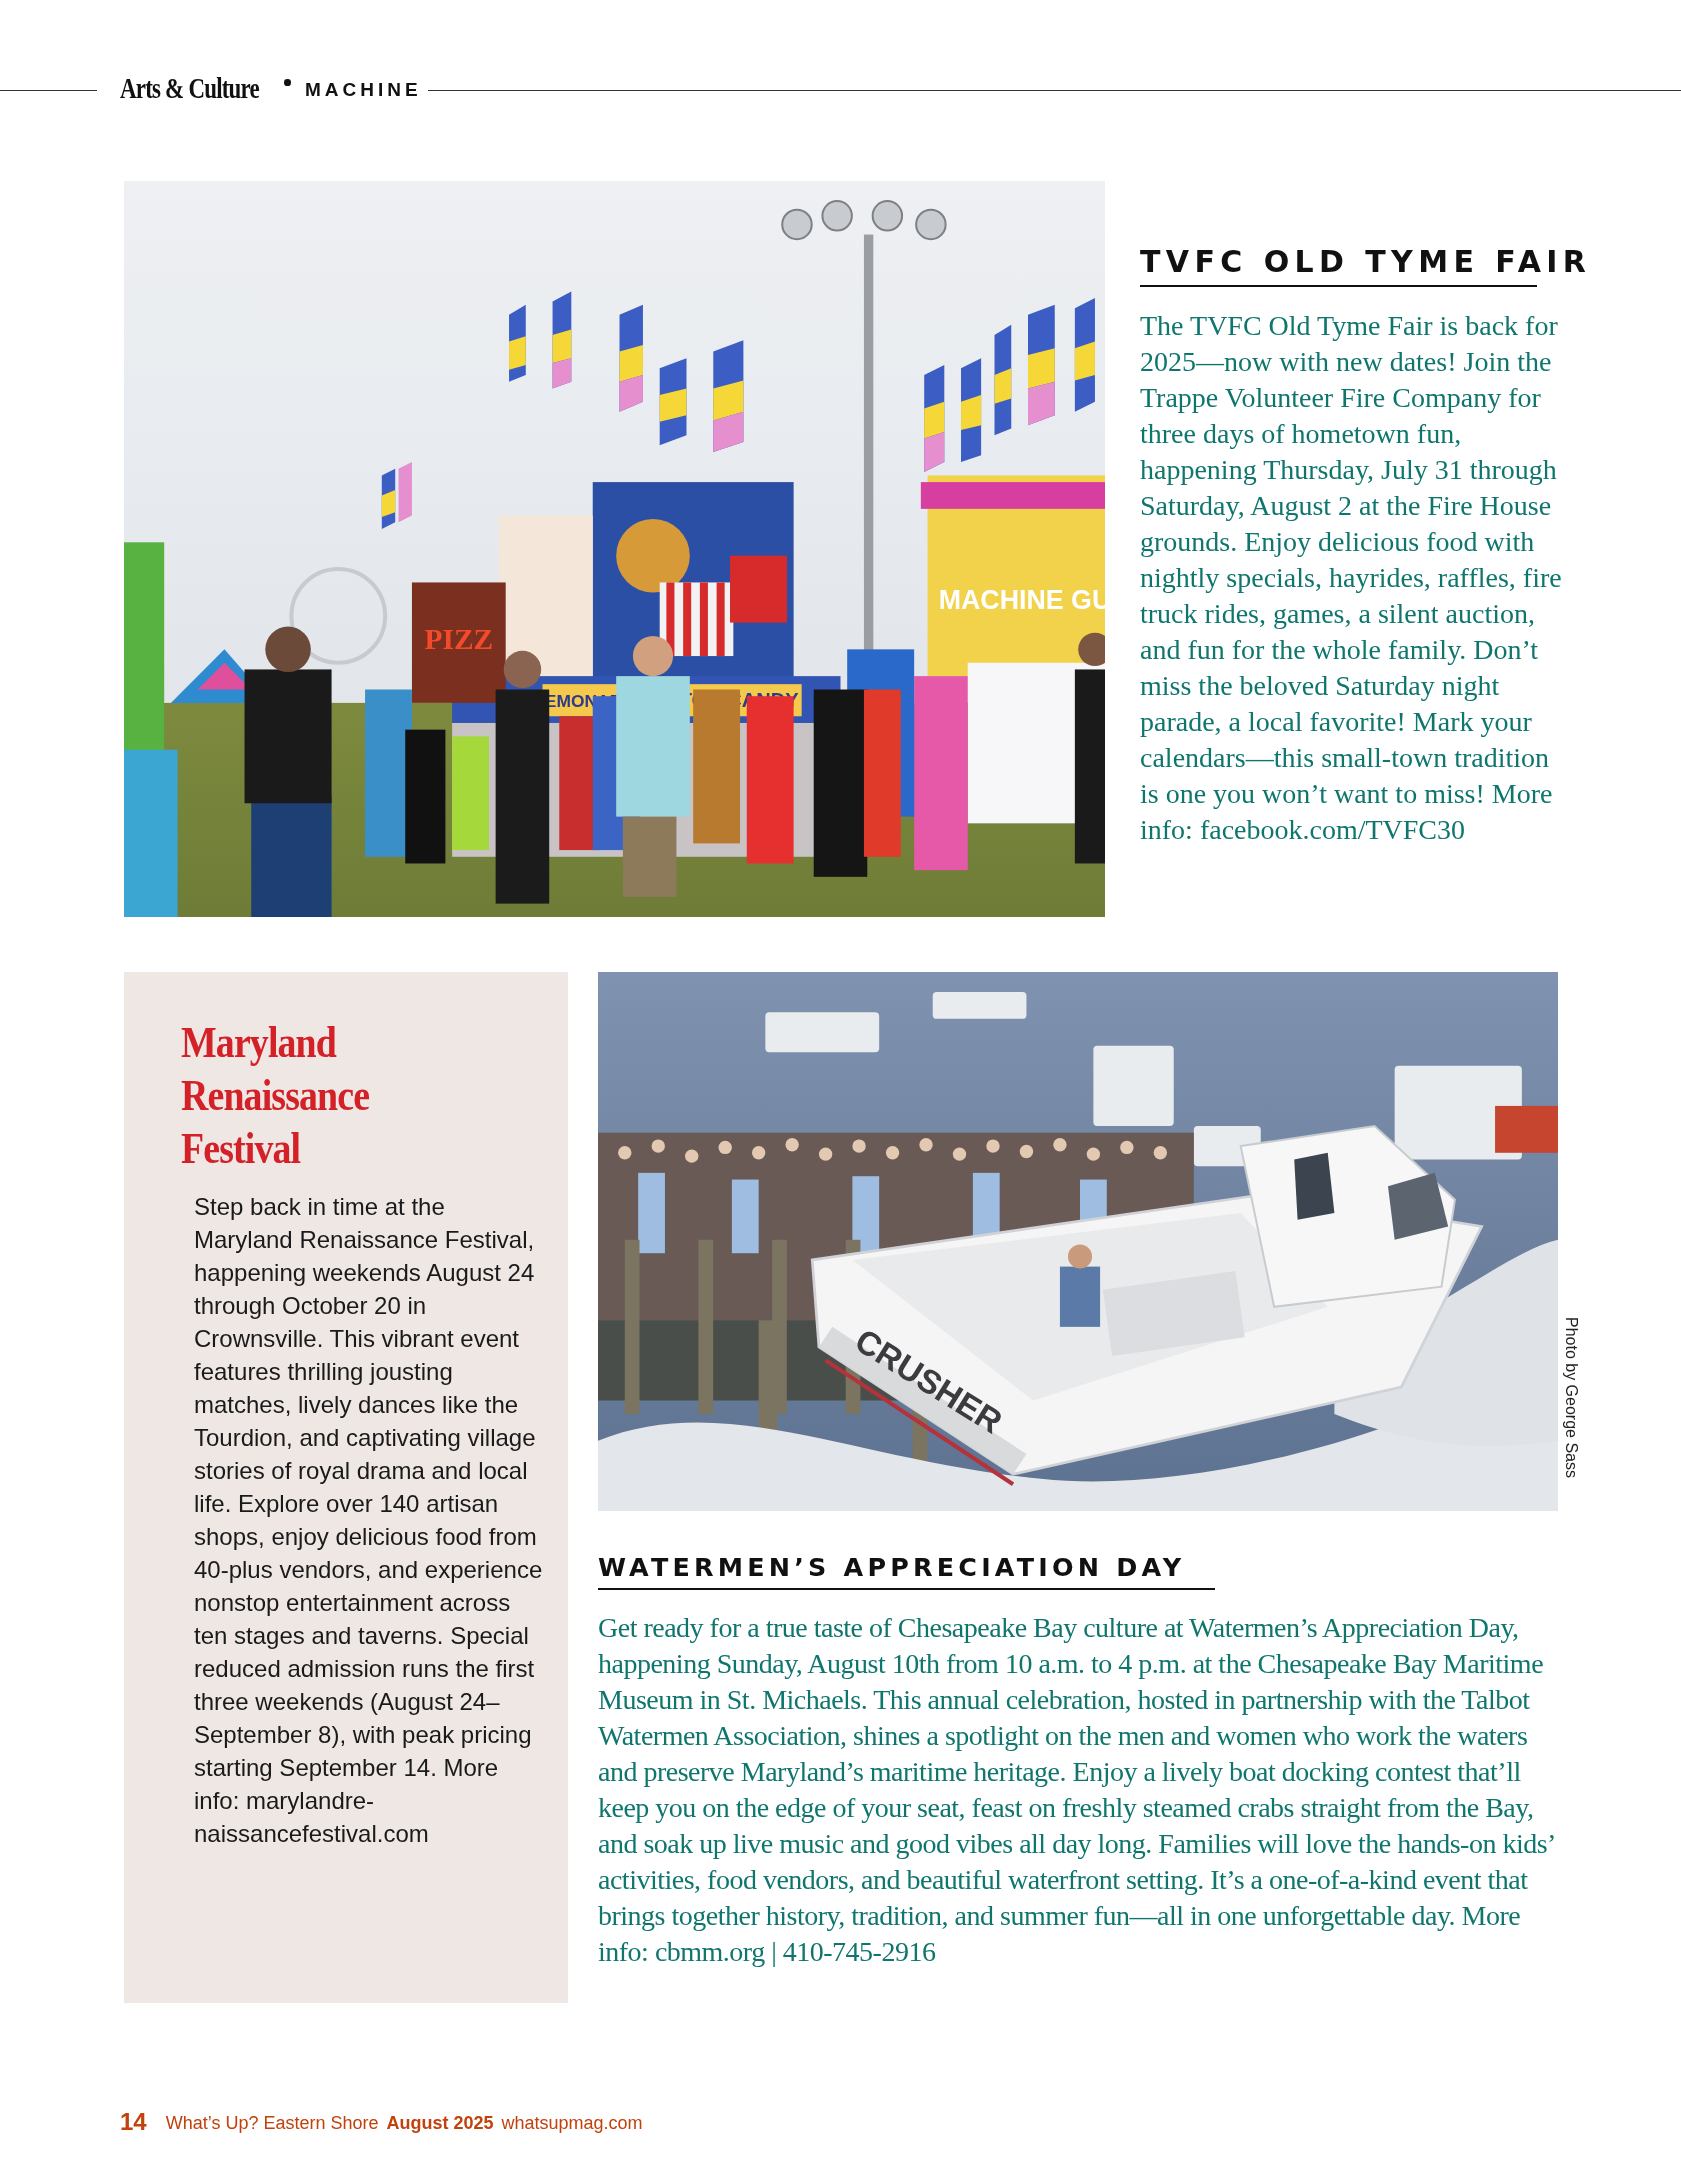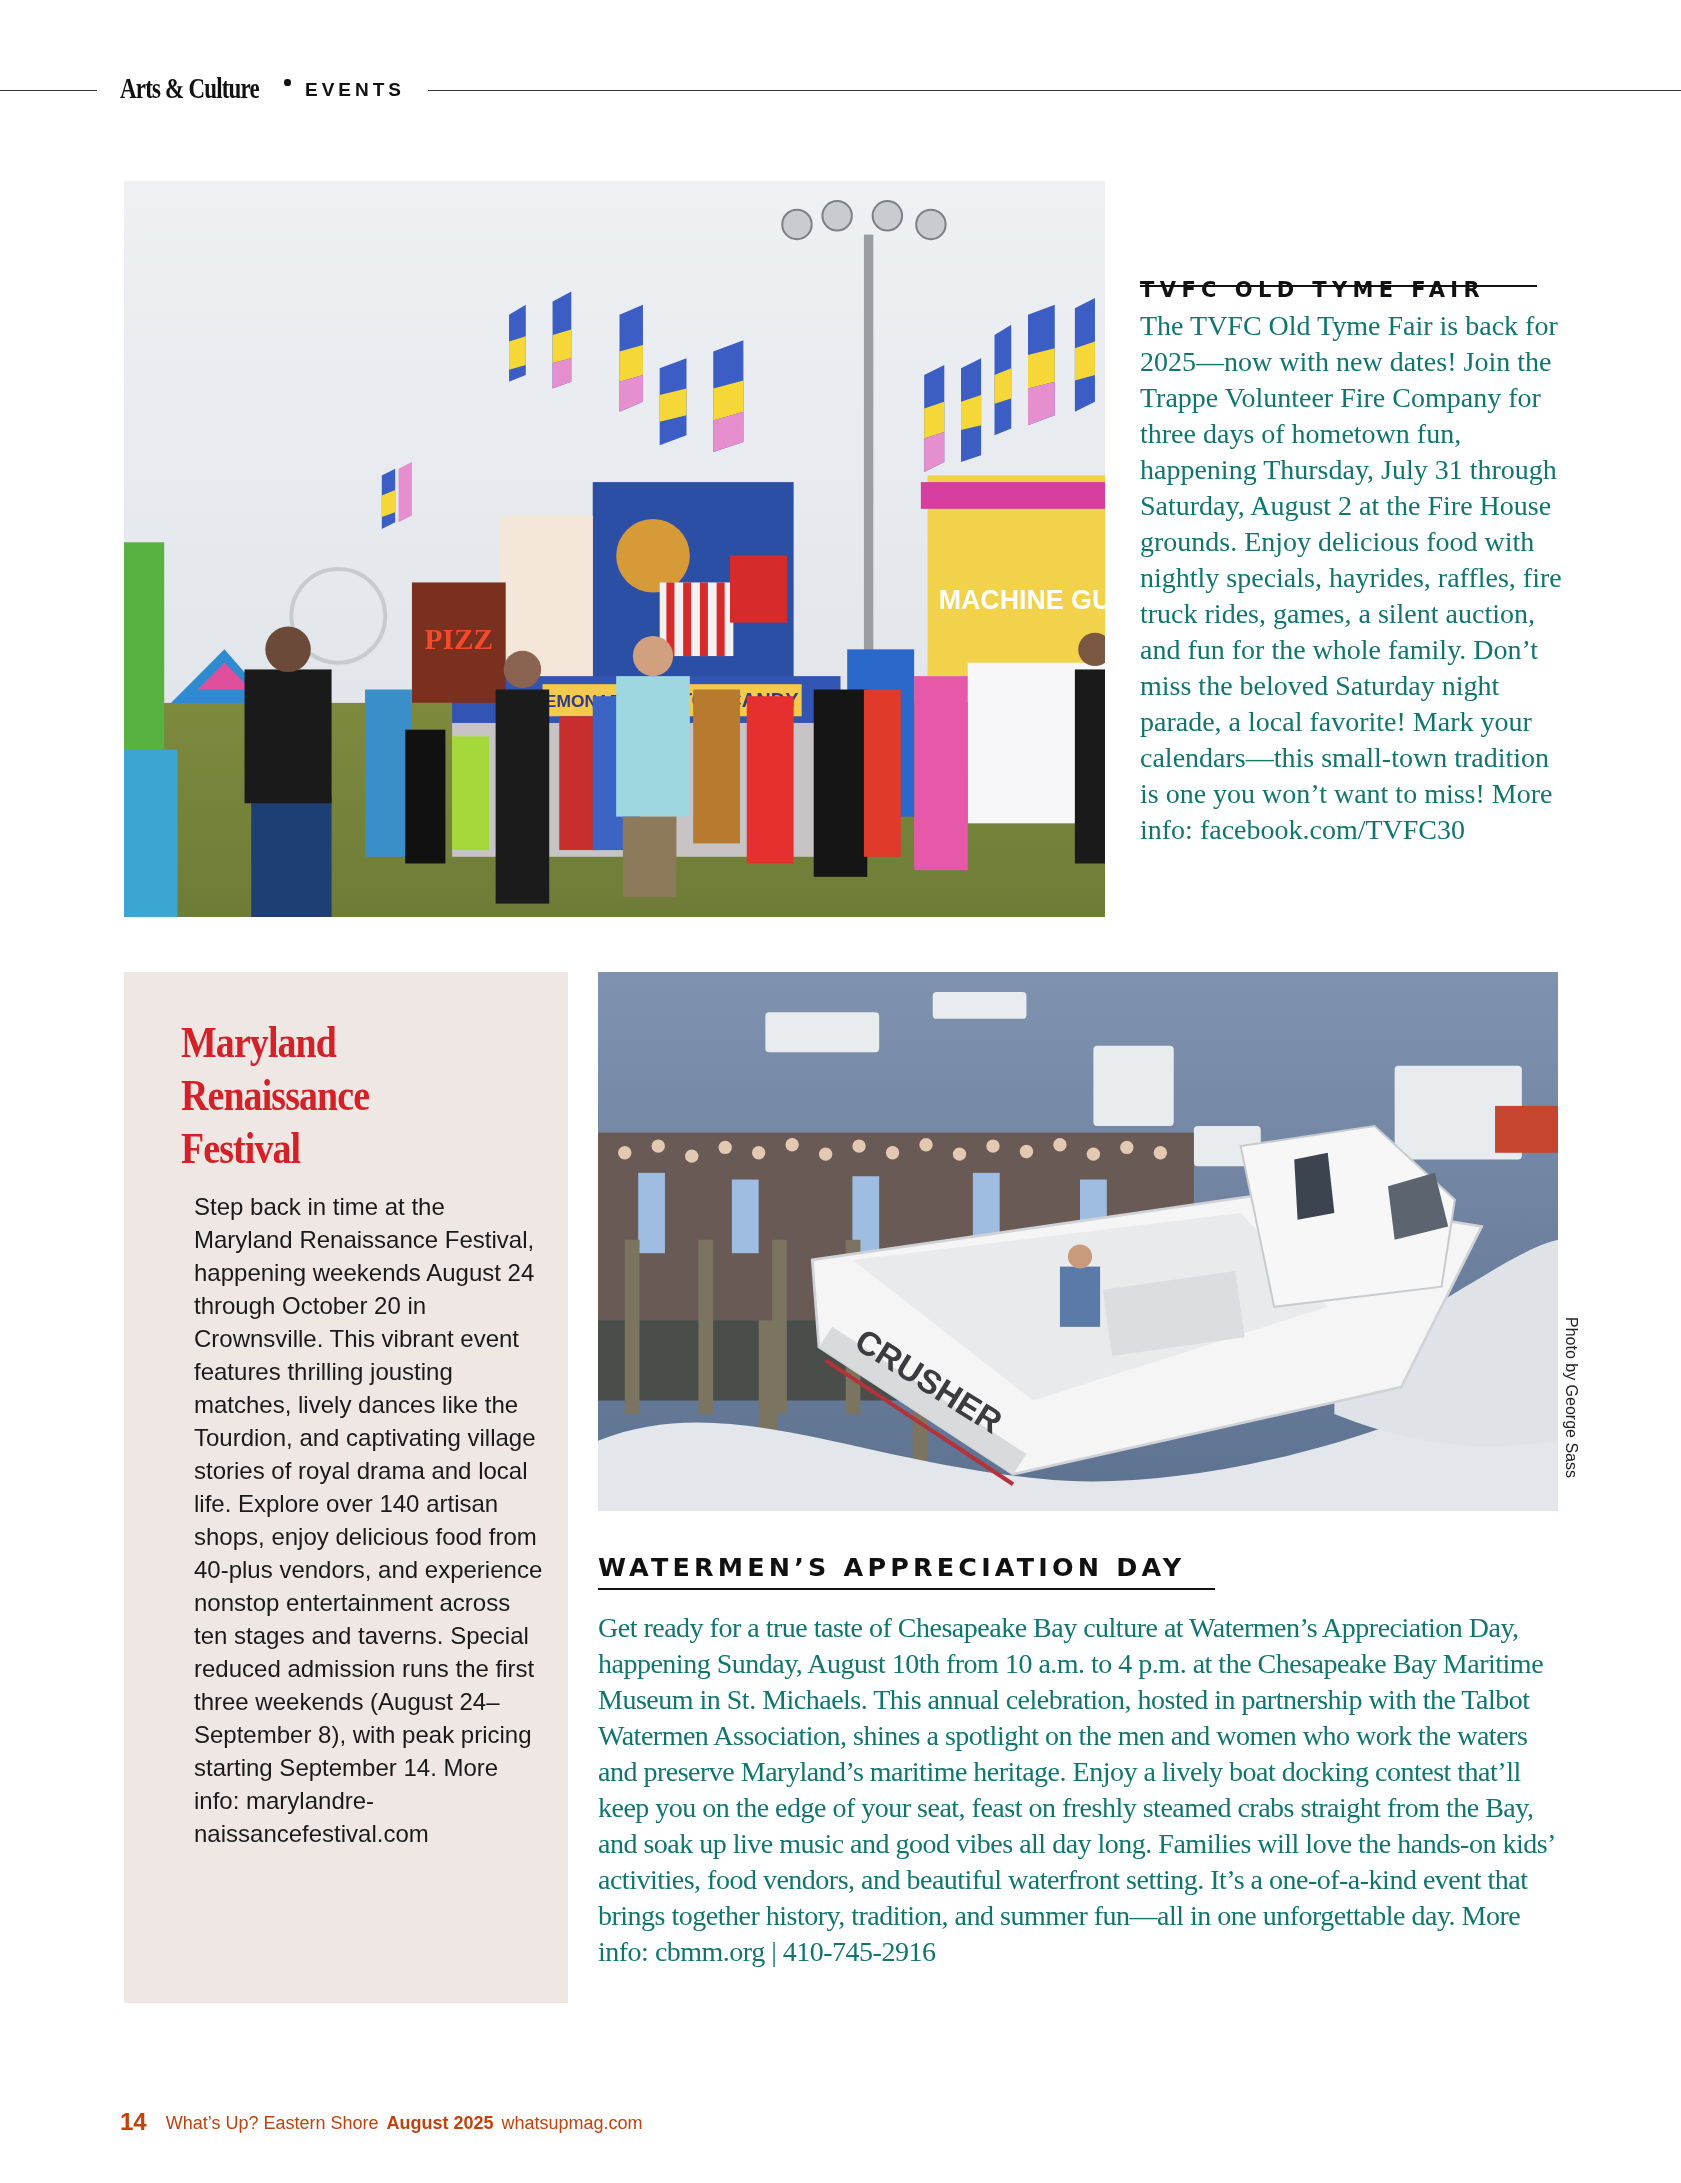--- a/index.html
+++ b/index.html
@@ -15,21 +15,21 @@
   .hdr-dot { left: 284px; top: 79px; width: 6.7px; height: 6.7px; border-radius: 50%; background: #111; }
   .hdr-sub { left: 305px; top: 76px; font-family: "Liberation Sans", sans-serif; font-weight: bold; font-size: 19px; letter-spacing: 4px; line-height: 27px; color: #111; }
 
   
   .photo { overflow: hidden; }
   .photo svg { width: 100%; height: 100%; display: block; }
   .fair-photo { left: 124px; top: 181px; width: 981px; height: 736px; }
   .boat-photo { left: 598px; top: 972px; width: 960px; height: 539px; }
 
   
-  .tvfc-head { left: 1140px; top: 246px; font-family: "DejaVu Sans", sans-serif; font-weight: bold; font-size: 21px; letter-spacing: 5.4px; line-height: 32px; white-space: nowrap; color: #111; margin-top: 28px; }
+  .tvfc-head { left: 1140px; top: 246px; font-family: "DejaVu Sans", sans-serif; font-weight: bold; font-size: 30px; letter-spacing: 5.4px; line-height: 32px; white-space: nowrap; color: #111; }
   .tvfc-rule { left: 1140px; top: 285px; width: 397px; height: 2px; background: #111; }
   .tvfc-body { left: 1140px; top: 308px; width: 428px; font-family: "Liberation Serif", serif; font-size: 28px; line-height: 36px; color: #0f766e; }
 
   
   .sidebar { left: 124px; top: 972px; width: 444px; height: 1031px; background: #efe7e4; }
   .sb-title { left: 181px; top: 1016px; width: 361px; font-family: "Liberation Serif", serif; font-weight: bold; font-size: 44px; line-height: 53px; color: #d42027; letter-spacing: -1px; transform: scaleX(0.86); transform-origin: left top; }
   .sb-body { left: 181px; top: 1190px; width: 355px; font-family: "Liberation Sans", sans-serif; font-size: 24px; line-height: 33px; color: #1a1a1a; margin-left: 13px; }
 
   
   .credit { left: 1553px; top: 1317px; width: 194px; height: 27px; font-family: "Liberation Sans", sans-serif; font-size: 16px; line-height: 20px; color: #222; transform: rotate(90deg); transform-origin: left top; left: 1581px; white-space: nowrap; }
@@ -43,21 +43,21 @@
   .footer { left: 120px; top: 2108px; font-family: "Liberation Sans", sans-serif; font-size: 18px; line-height: 27px; white-space: nowrap; color: #c2410c; }
   .footer .pg { font-weight: bold; font-size: 24px; margin-right: 19px; vertical-align: -1.3px; }
   .footer .issue { font-weight: bold; margin: 0 8px; }
 </style>
 </head>
 <body>
 
 <div class="abs hdr-rule-left"></div>
 <div class="abs hdr-section">Arts &amp; Culture</div>
 <div class="abs hdr-dot"></div>
-<div class="abs hdr-sub">EVENTS</div>
+<div class="abs hdr-sub">MACHINE</div>
 <div class="abs hdr-rule-right"></div>
 
 <div class="abs photo fair-photo" title="Crowd at a fairground with food stands (Lemonade, Cotton Candy, Pizza), colorful flags and a Ferris wheel">
   <svg viewBox="0 0 1465 1100" preserveAspectRatio="none">
     <defs>
       <linearGradient id="sky" x1="0" y1="0" x2="0" y2="1">
         <stop offset="0" stop-color="#eef0f3"></stop>
         <stop offset="1" stop-color="#dde2e8"></stop>
       </linearGradient>
       <linearGradient id="grass" x1="0" y1="0" x2="0" y2="1">

